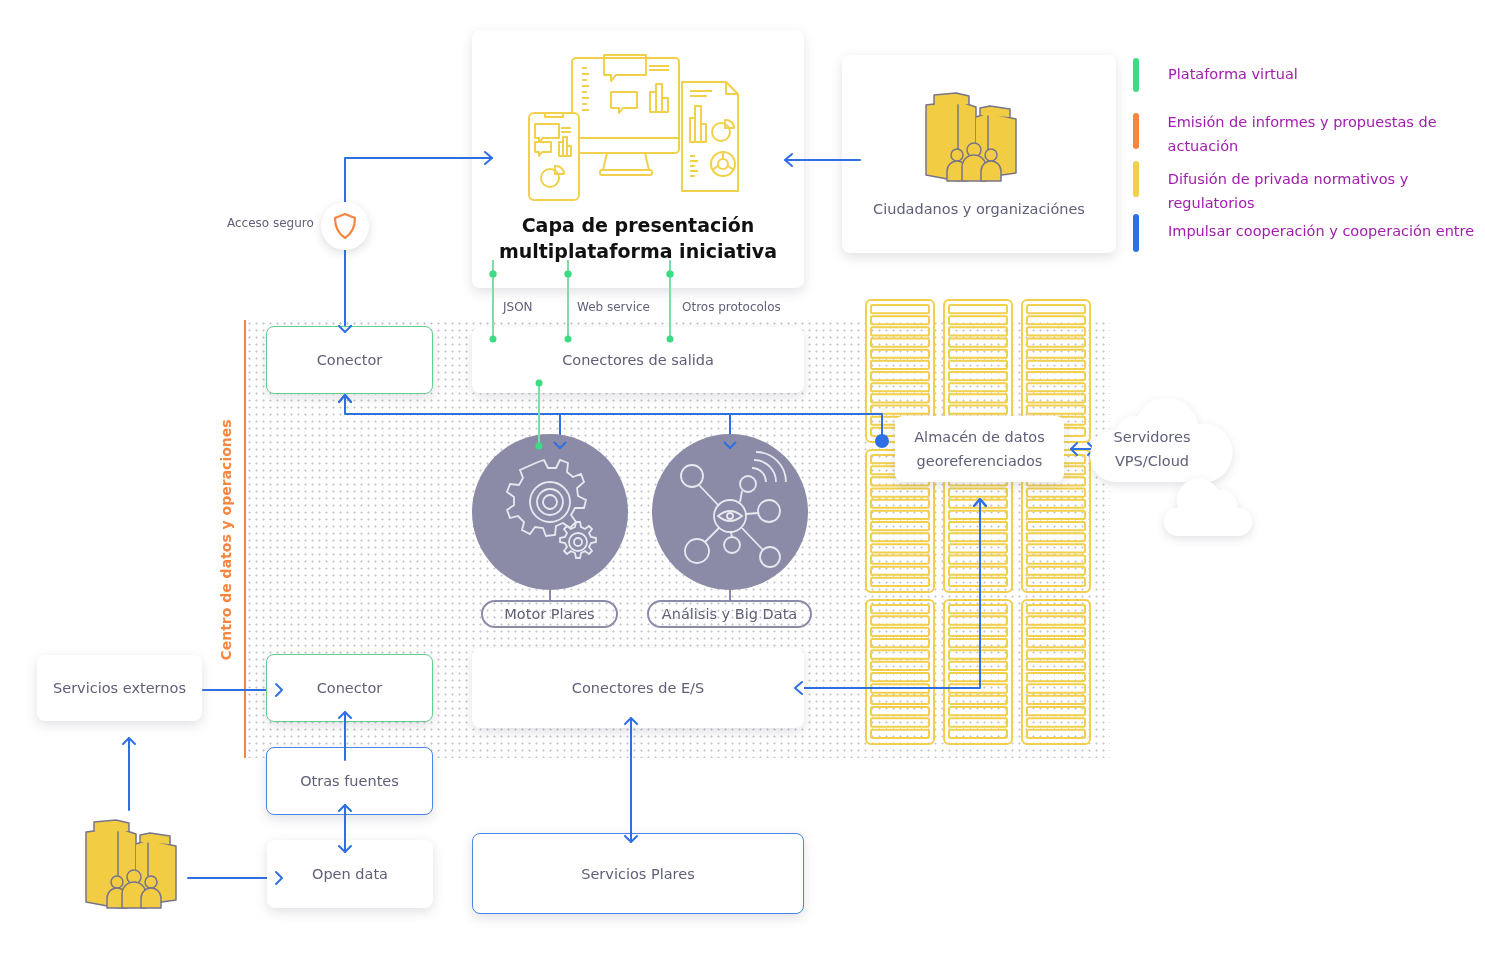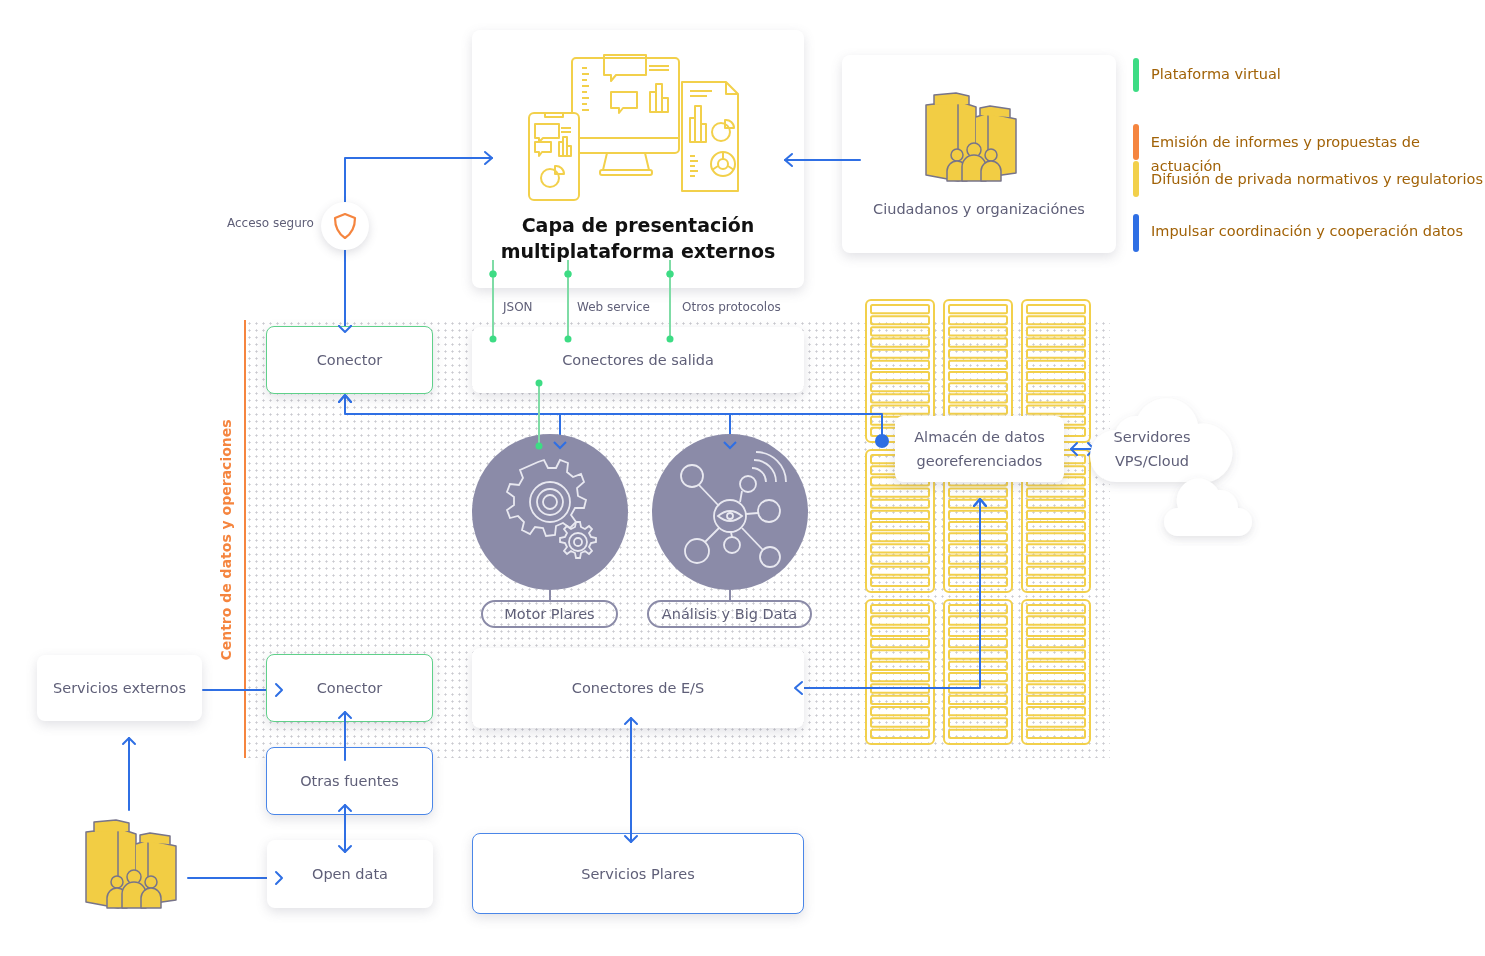--- a/index.html
+++ b/index.html
@@ -11,21 +11,21 @@
   .ops-label{position:absolute;left:226px;top:540px;transform:translate(-50%,-50%) rotate(-90deg);white-space:nowrap;color:#f5853f;font-weight:bold;font-size:14px;}
   .card{position:absolute;background:#fff;border-radius:8px;box-shadow:0 4px 12px rgba(90,90,110,0.18);display:flex;align-items:center;justify-content:center;text-align:center;font-size:14.5px;color:#5f5f78;box-sizing:border-box;}
   .card.green{border:1.5px solid #5fd08a;}
   .card.blue{border:1.5px solid #4a86e8;}
   .title-card{left:472px;top:30px;width:332px;height:258px;flex-direction:column;justify-content:flex-start;}
   .title-text{position:absolute;left:0;right:0;top:182px;font-size:19px;font-weight:bold;color:#111;line-height:26px;}
   .pill{position:absolute;border:2px solid #8b8ba8;border-radius:16px;height:28px;box-sizing:border-box;display:flex;align-items:center;justify-content:center;font-size:14.5px;color:#5f5f78;background:transparent;}
   .circle{position:absolute;width:156px;height:156px;border-radius:50%;background:#8b8ba8;}
   .legend-item{position:absolute;left:1133px;display:flex;align-items:flex-start;}
   .legend-bar{width:6px;border-radius:3px;margin-right:12px;}
-  .legend-text{font-size:14.5px;line-height:24px;color:#a16207;}
+  .legend-text{font-size:14.5px;line-height:24px;color:#a21caf;margin-left:17px;}
   .small-label{position:absolute;font-size:12px;color:#5f5f78;white-space:nowrap;}
   .cloud-text{position:absolute;text-align:center;font-size:14.5px;line-height:24px;color:#5f5f78;}
   .shield-circle{position:absolute;left:321px;top:202px;width:48px;height:48px;border-radius:50%;background:#fff;box-shadow:0 3px 10px rgba(90,90,110,0.2);display:flex;align-items:center;justify-content:center;}
 </style>
 </head>
 <body>
 
 <div class="dots"></div>
 <div class="ops-line"></div>
 <div class="ops-label">Centro de datos y operaciones</div>
@@ -200,21 +200,21 @@
       <line x1="163" y1="117" x2="171" y2="117"></line>
       <line x1="163" y1="122" x2="168" y2="122"></line>
     <circle cx="196" cy="110" r="12"></circle>
       <circle cx="196" cy="110" r="5"></circle>
     <line x1="196" y1="98" x2="196" y2="105"></line>
       <line x1="185" y1="116" x2="191" y2="112"></line>
       <line x1="207" y1="116" x2="201" y2="112"></line>
   </svg>
   <div class="title-text">
     <div>Capa de presentación</div>
-    <div>multiplataforma externos</div>
+    <div>multiplataforma iniciativa</div>
   </div>
 </div>
 
 <div class="card" style="left:842px;top:55px;width:274px;height:198px;">
   <svg class="abs" style="left:82px;top:36px;" width="96" height="92" viewBox="0 0 96 92" stroke="#77748a" stroke-width="1.5" fill="#f2cd44" stroke-linejoin="round">
     <path d="M2 14 L34 10 L52 16 L52 86 L34 90 L2 84 Z"></path>
     <path d="M34 10 L34 90"></path>
     <path d="M10 14 L10 4 L32 2 L45 5 L45 13"></path>
     <path d="M52 26 L64 22 L92 28 L92 82 L64 86 L52 84"></path>
     <path d="M64 22 L64 86"></path>
@@ -226,32 +226,32 @@
     <path d="M38 90 v-14 a12 12 0 0 1 24 0 v14 z"></path>
     <path d="M57 90 v-10 a10 10 0 0 1 20 0 v10 z"></path>
   </svg>
   <div class="abs" style="left:0;right:0;top:146px;">Ciudadanos y organizaciónes</div>
 </div>
 
 <div class="legend-item" style="top:58px;">
   <div class="legend-bar" style="height:34px;background:#3ddc84;"></div>
   <div class="legend-text" style="margin-top:4px;">Plataforma virtual</div>
 </div>
-<div class="legend-item" style="top:124px;">
+<div class="legend-item" style="top:104px;align-items:center;">
   <div class="legend-bar" style="height:36px;background:#f5853f;"></div>
   <div class="legend-text" style="margin-top:6px;">Emisión de informes y propuestas de actuación</div>
 </div>
 <div class="legend-item" style="top:161px;">
   <div class="legend-bar" style="height:36px;background:#f2d04b;"></div>
   <div class="legend-text" style="margin-top:6px;">Difusión de privada normativos y regulatorios</div>
 </div>
 <div class="legend-item" style="top:214px;">
   <div class="legend-bar" style="height:38px;background:#2f6fe4;"></div>
   <div class="legend-text" style="margin-top:5px;">
-    <div>Impulsar coordinación y cooperación datos</div>
+    <div>Impulsar cooperación y cooperación entre</div>
   </div>
 </div>
 
 <div class="small-label" style="left:227px;top:216px;">Acceso seguro</div>
 
 <svg class="abs" style="left:0;top:0;" width="1485" height="956" fill="none">
   <g stroke="#2f6fe4" stroke-width="2" stroke-linecap="round" stroke-linejoin="round">
 
     <path d="M345 202 V158 H492"></path>
     <path d="M485 152 L492 158 L485 164"></path>

